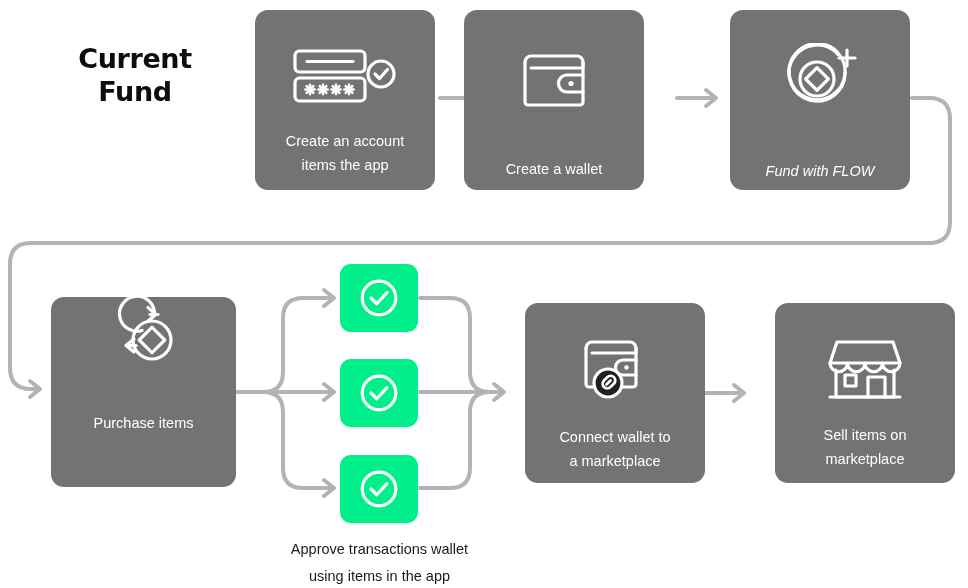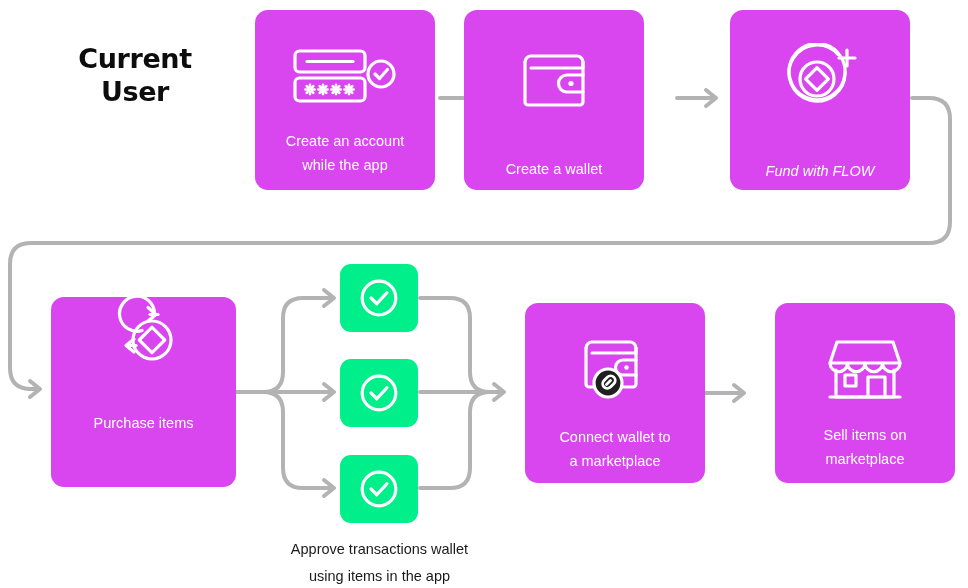--- a/index.html
+++ b/index.html
@@ -39,21 +39,21 @@
     font-size: 27px;
     line-height: 33px;
     font-weight: bold;
     letter-spacing: -0.4px;
     color: #0d0d0d;
     font-family: "DejaVu Sans", sans-serif;
   }
   
   .card {
     position: absolute;
-    background: #d946ef;
+    background: #737373;
     border-radius: 13px;
     box-sizing: border-box;
     display: flex;
     flex-direction: column;
     align-items: center;
   }
   .card .icon-wrap {
     display: flex;
     align-items: center;
     justify-content: center;
@@ -121,21 +121,21 @@
       <path d="M 420 488 L 450 488 Q 470 488 470 468 L 470 412 Q 470 392 490 392 L 500 392"></path>
       <polyline points="494,384 504,392 494,400"></polyline>
 
       <path d="M 705 393 L 742 393"></path>
       <polyline points="734,385 744,393 734,401"></polyline>
     </g>
   </svg>
 
   <div id="title">
     <div>Current</div>
-    <div>User</div>
+    <div>Fund</div>
   </div>
 
   <div class="card" style="left:255px; top:10px; width:180px; height:180px; padding-top:38px;">
     <div class="icon-wrap" style="width:104px; height:58px;">
       <svg viewBox="0 0 104 58" width="104" height="58" fill="none" stroke="#ffffff" stroke-width="3.2" stroke-linecap="round" stroke-linejoin="round">
         <rect x="2" y="3" width="70" height="21" rx="4.5"></rect>
         <line x1="14" y1="13.5" x2="60" y2="13.5"></line>
         <rect x="2" y="30" width="70" height="23" rx="4.5"></rect>
         <g stroke-width="2.6">
           <g transform="translate(17,41.5)">
@@ -162,21 +162,21 @@
             <line x1="-3.3" y1="-3.3" x2="3.3" y2="3.3"></line>
               <line x1="-3.3" y1="3.3" x2="3.3" y2="-3.3"></line>
           </g>
         </g>
         <circle cx="88" cy="26" r="13"></circle>
         <polyline points="82,26 86.5,30.5 94.5,21.5"></polyline>
       </svg>
     </div>
     <div class="card-label" style="margin-top:23px;">
       <span>Create an account</span><br>
-      <span>while the app</span>
+      <span>items the app</span>
     </div>
   </div>
 
   <div class="card" style="left:464px; top:10px; width:180px; height:180px; padding-top:42px;">
     <div class="icon-wrap" style="width:66px; height:58px;">
       <svg viewBox="0 0 66 58" width="66" height="58" fill="none" stroke="#ffffff" stroke-width="3.2" stroke-linecap="round" stroke-linejoin="round">
         <path d="M 4 10 L 4 50 A 3 3 0 0 0 7 53 L 59 53 A 3 3 0 0 0 62 50 L 62 10"></path>
         <path d="M 4 10 A 6 6 0 0 1 10 4 L 56 4 A 6 6 0 0 1 62 10 L 62 16 L 10 16"></path>
         <path d="M 62 23 L 46 23 A 8.5 8.5 0 0 0 46 40 L 62 40"></path>
         <circle cx="50" cy="31.5" r="2.6" fill="#ffffff" stroke="none"></circle>

